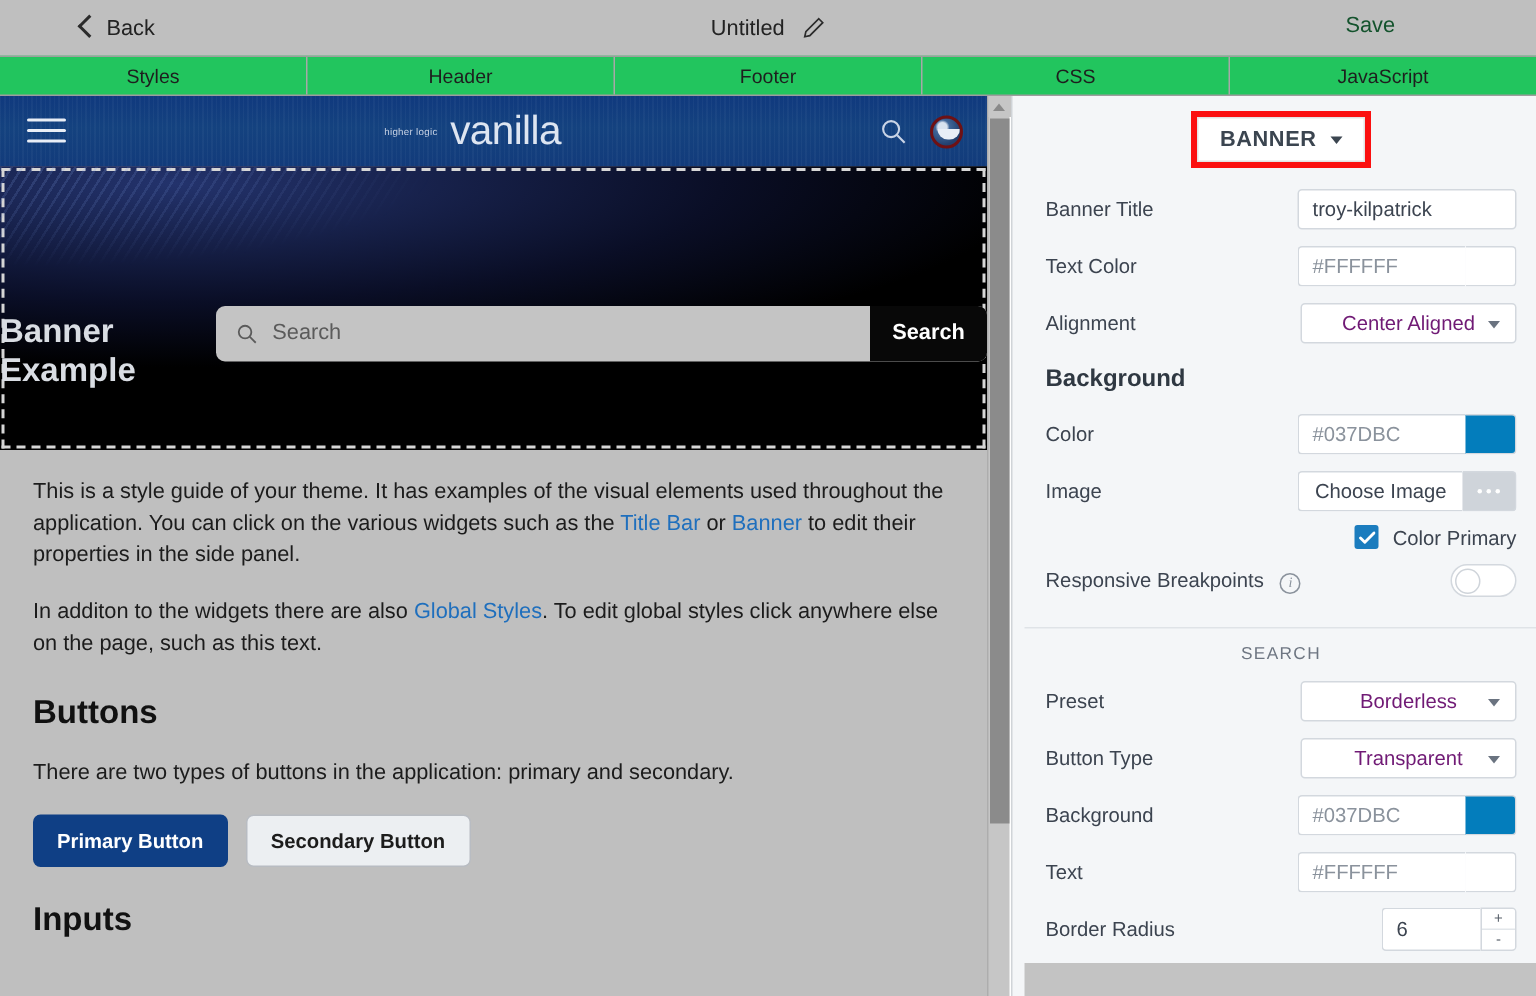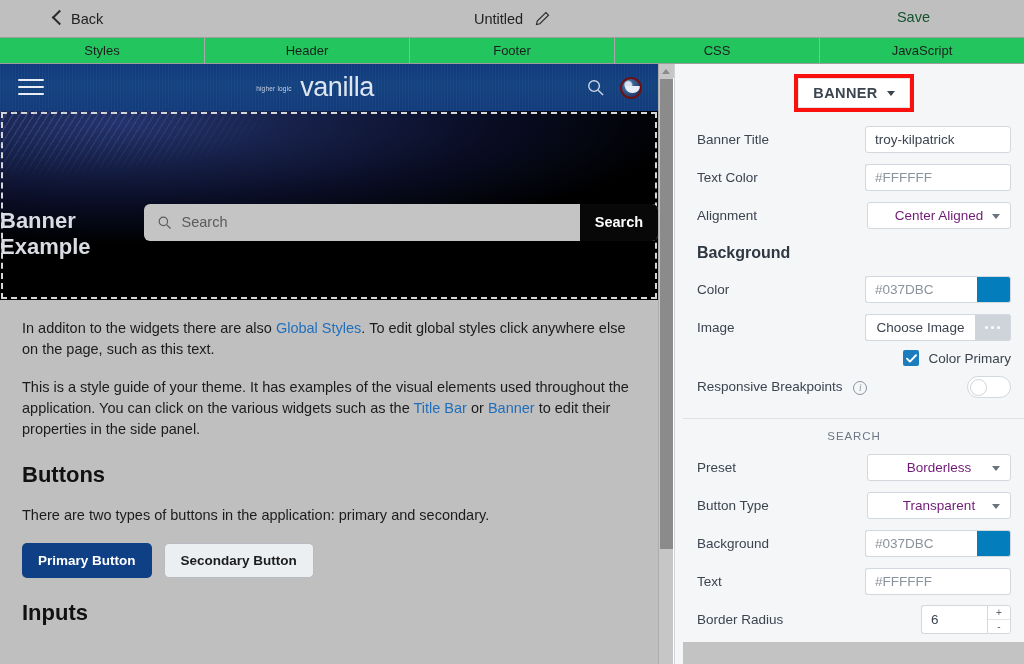--- a/index.html
+++ b/index.html
@@ -351,24 +351,24 @@
               <line x1="12.8" y1="12.8" x2="18" y2="18" stroke="#5b5b5b" stroke-width="1.6"></line>
             </svg>
         </span>
         <span class="bs-placeholder">Search</span>
         <span class="bs-button">Search</span>
       </div>
     </div>
 
     <div class="guide">
       <p>
-        <span>In additon to the widgets there are also </span><a>Global Styles</a><span>. To edit global styles click anywhere else on the page, such as this text.</span>
+        <span>This is a style guide of your theme. It has examples of the visual elements used throughout the application. You can click on the various widgets such as the </span><a>Title Bar</a><span> or </span><a>Banner</a><span> to edit their properties in the side panel.</span>
       </p>
       <p>
-        <span>This is a style guide of your theme. It has examples of the visual elements used throughout the application. You can click on the various widgets such as the </span><a>Title Bar</a><span> or </span><a>Banner</a><span> to edit their properties in the side panel.</span>
+        <span>In additon to the widgets there are also </span><a>Global Styles</a><span>. To edit global styles click anywhere else on the page, such as this text.</span>
       </p>
       <h2>Buttons</h2>
       <p>There are two types of buttons in the application: primary and secondary.</p>
       <div class="btn-row">
         <button class="btn-primary">Primary Button</button>
         <button class="btn-secondary">Secondary Button</button>
       </div>
       <h2>Inputs</h2>
     </div>
   </div>

